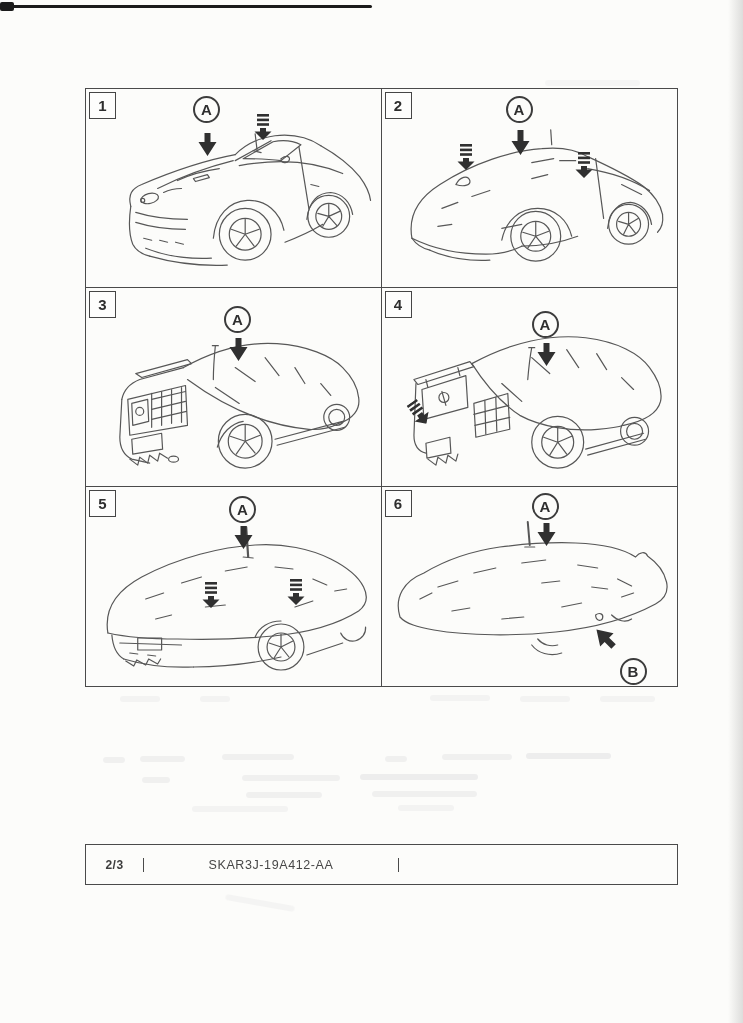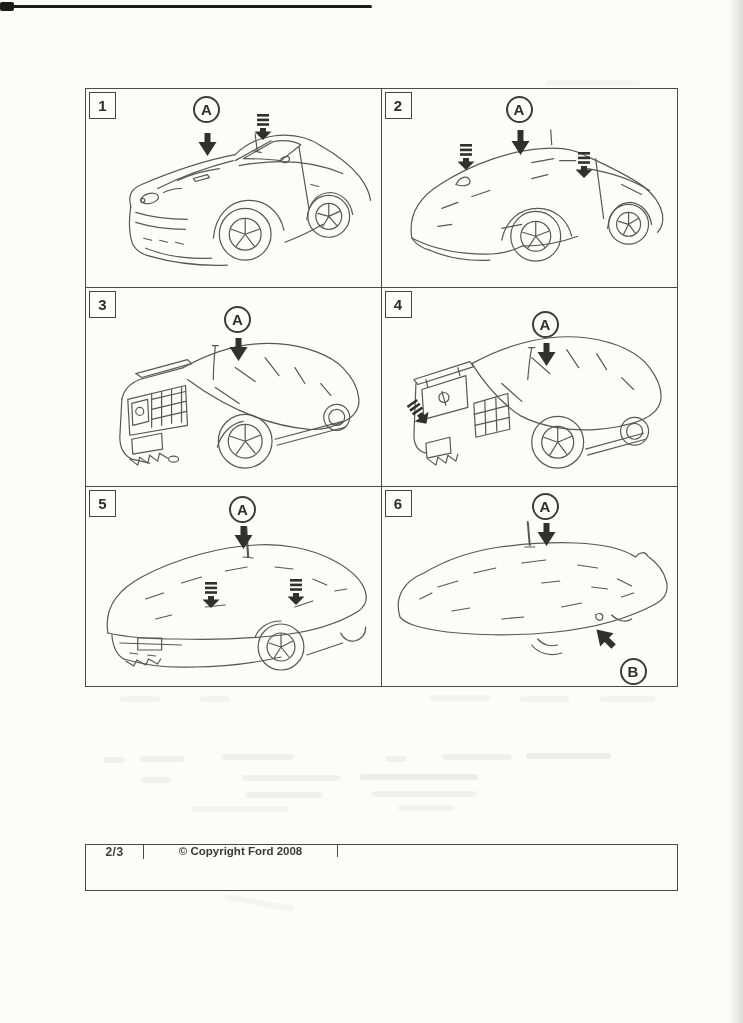--- a/index.html
+++ b/index.html
@@ -33,23 +33,23 @@
   }
   .callout{
     position:absolute; width:27px; height:27px; border-radius:50%;
     border:2px solid #3c3c3c; box-sizing:border-box;
     display:flex; align-items:center; justify-content:center;
     font-size:15px; font-weight:bold; color:#2e2e2e; background:rgba(252,252,250,.6);
   }
   .ind{position:absolute;}
   
   .footer{
-    position:absolute; left:85px; top:844px; width:593px; height:47px;
+    position:absolute; left:85px; top:844px; width:593px; height:41px;
     border:1.6px solid #4a4a4a; box-sizing:border-box;
-    display:flex; align-items:flex-start; background:#fcfcfa;
+    display:flex; align-items:center; background:#fcfcfa;
   }
   .fcell{display:flex; align-items:center; justify-content:center; box-sizing:border-box;}
   .fcell.bdr{border-right:1.6px solid #4a4a4a;}
   .f-page{width:58px; font-size:12px; font-weight:bold; letter-spacing:.5px;}
   .f-part{width:255px; font-size:12.5px; letter-spacing:.6px; color:#474747;}
   .f-copy{width:194px; font-size:11.5px; font-weight:bold; color:#3a3a3a;}
   .f-logo{flex:1;}
 </style>
 </head>
 <body>
@@ -327,16 +327,16 @@
           <path d="M6.5,0 h6 v9 h6 L9.5,23 0.5,9 h6 Z" fill="#303030"></path>
         </svg>
       <div class="callout" style="left:238px;top:171px">
           <span>B</span>
         </div>
     </div>
   </div>
 
   <div class="footer">
     <div class="fcell f-page bdr">2/3</div>
-    <div class="fcell f-copy bdr">© Copyright Ford 2008</div>
+    <div class="fcell f-part bdr">SKAR3J-19A412-AA</div>
   </div>
 
 </div>
 
 </body></html>

